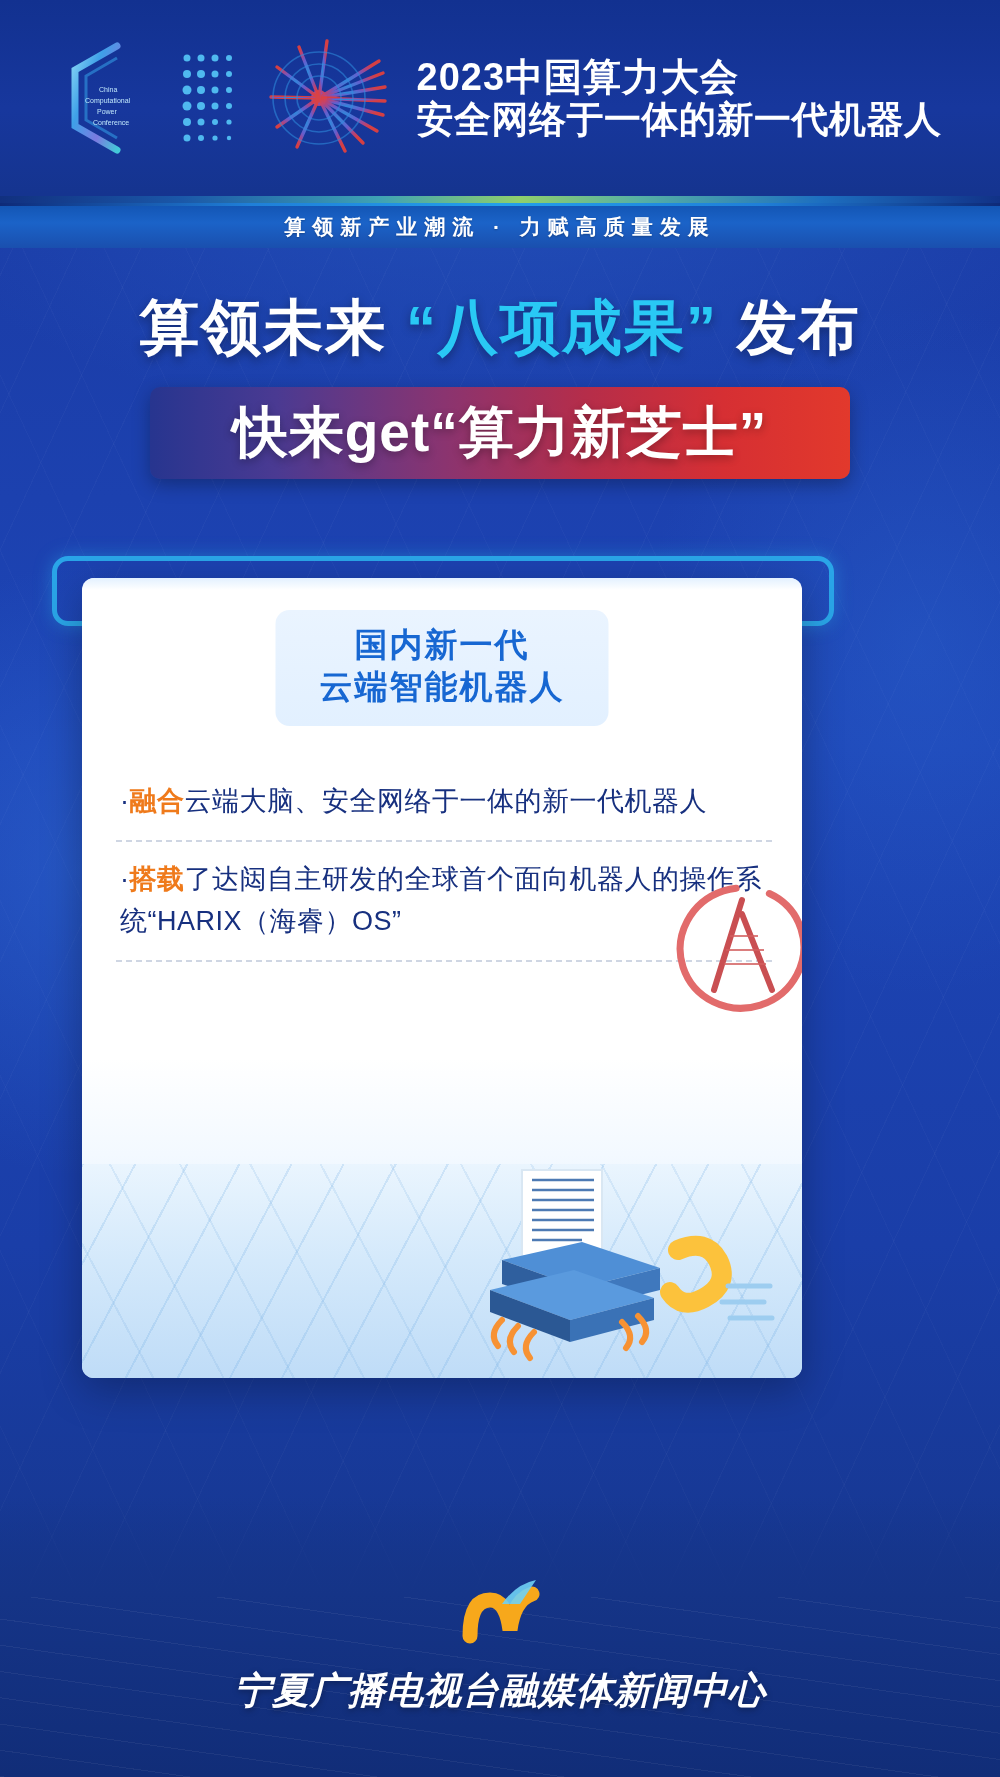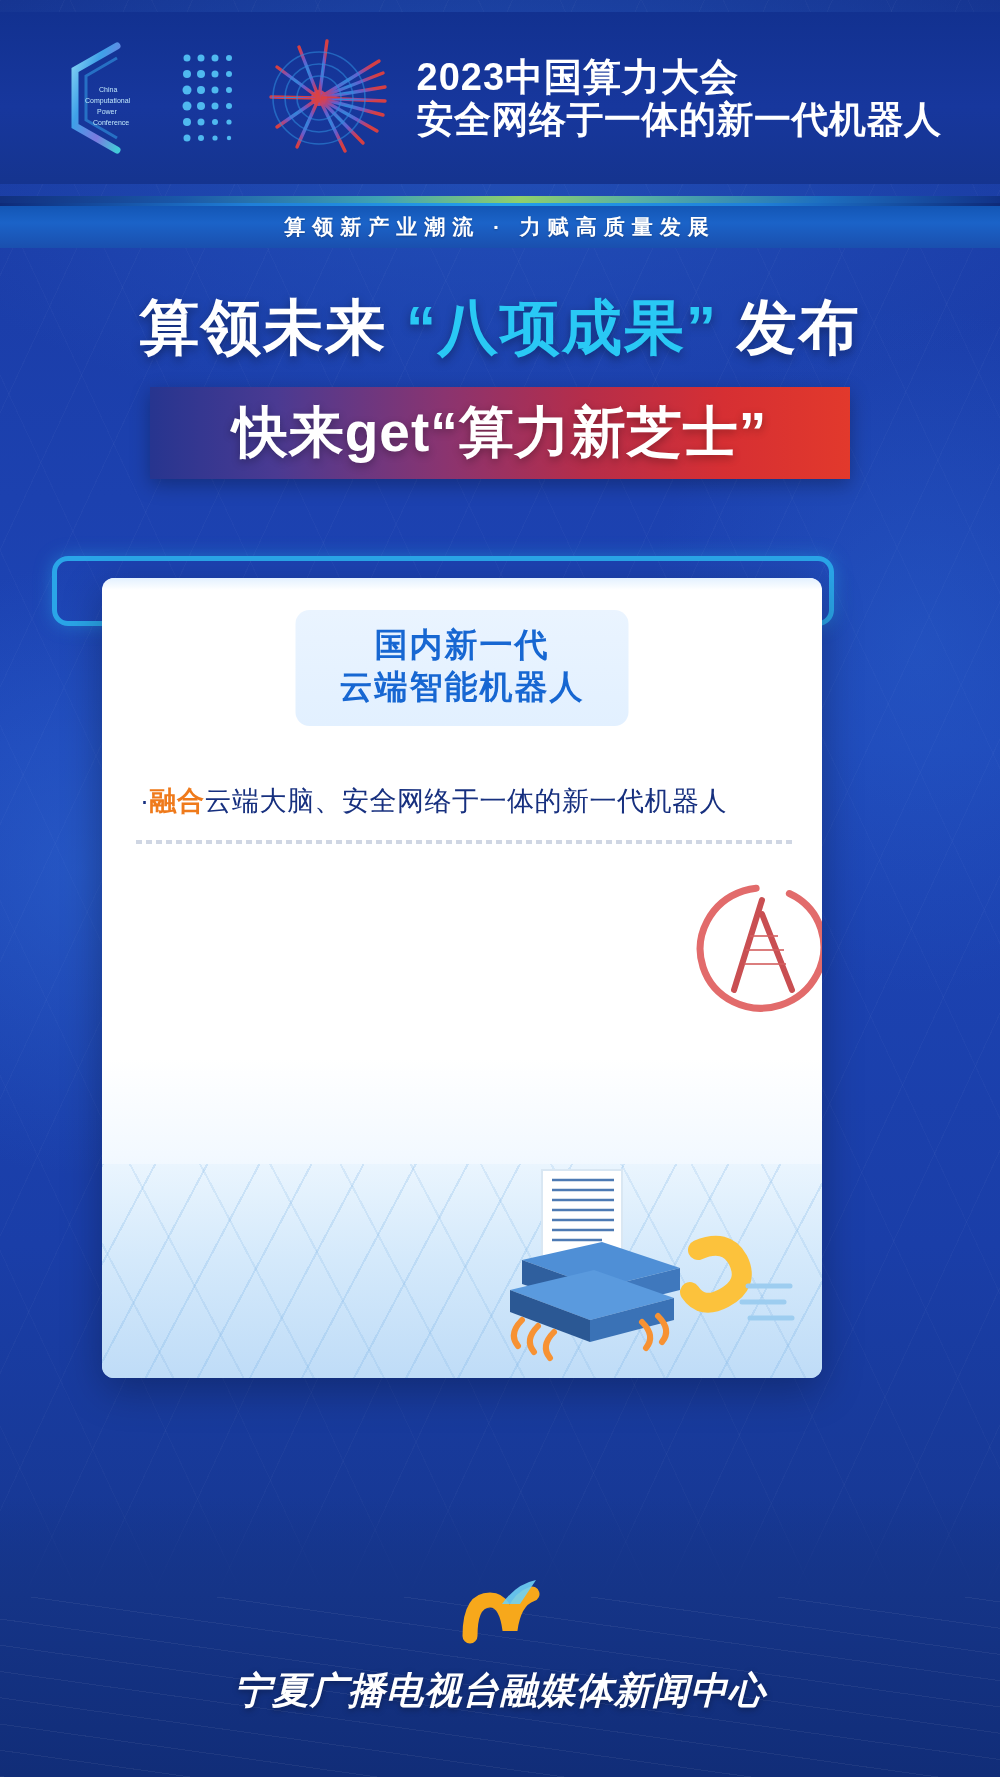--- a/index.html
+++ b/index.html
@@ -34,21 +34,21 @@
     pointer-events:none;
   }
   .glow-right{
     position:absolute; right:-200px; top:300px; width:560px; height:700px;
     background: radial-gradient(ellipse at center, rgba(52,120,225,.26) 0%, rgba(52,120,225,0) 70%);
     pointer-events:none;
   }
 
   
   .header{
-    position:absolute; left:0; right:0; top:12px; height:172px;
+    position:absolute; left:0; right:0; top:0; height:196px;
     background: linear-gradient(180deg,#123190 0%, #17379d 55%, #15348f 100%);
     display:flex; align-items:center; justify-content:center;
   }
   .header-inner{ display:flex; align-items:center; gap:22px; }
 
   .logo-hex{ width:112px; height:116px; position:relative; }
   .logo-dots{ width:66px; height:100px; position:relative; margin-left:-14px;}
   .logo-fan{ width:128px; height:118px; position:relative; }
 
   .conf-title{ color:#fff; line-height:1.12; text-align:left; }
@@ -82,21 +82,21 @@
     position:absolute; left:0; right:0; top:288px; text-align:center;
   }
   .headline .line1{
     font-size:60px; font-weight:bold; letter-spacing:2px; white-space:nowrap;
     color:#ffffff;
     text-shadow: 0 4px 10px rgba(0,0,0,.35);
   }
   .headline .line1 .cy{ color:#29c9f5; }
 
   .redband{
-    margin:18px auto 0; width:700px; height:92px; border-radius:0;
+    margin:18px auto 0; width:700px; height:92px; border-radius:10px;
     background: linear-gradient(90deg, #27358f 0%, #4a3a92 18%, #8a3470 42%, #b52d4a 62%, #d62f33 82%, #e2392c 100%);
     display:flex; align-items:center; justify-content:center;
     box-shadow: 0 6px 18px rgba(0,0,0,.28);
   }
   .redband span{
     color:#fff; font-size:55px; font-weight:bold; letter-spacing:1px; white-space:nowrap;
     text-shadow:0 3px 8px rgba(0,0,0,.30);
   }
 
   
@@ -104,21 +104,20 @@
     position:absolute; left:52px; top:556px; width:782px; height:70px;
     border:5px solid #2aa5e8; border-radius:16px;
     box-shadow: 0 0 18px rgba(42,165,232,.45);
   }
   .card{
     position:absolute; left:82px; top:578px; width:720px; height:800px;
     background: linear-gradient(180deg,#ffffff 0%, #ffffff 60%, #f3f9ff 72%, #cfe7fb 100%);
     border-radius:12px;
     box-shadow: 0 12px 40px rgba(0,0,0,.28);
     overflow:hidden;
-    margin-left:20px;
   }
   
   .card-top-rule{
     position:absolute; left:0; right:0; top:0; height:12px;
     background:linear-gradient(180deg, rgba(225,240,255,.95), rgba(255,255,255,0));
   }
 
   .badge{
     position:absolute; left:50%; transform:translateX(-50%); top:32px;
     background: linear-gradient(180deg,#eaf4ff 0%, #e2f0ff 100%);
@@ -314,20 +313,21 @@
     <div class="t1">国内新一代</div>
     <div class="t2">云端智能机器人</div>
   </div>
 
   <div class="bullets">
 
     <div class="bullet"><span>·</span><span class="hl">融合</span><span>云端大脑、安全网络于一体的新一代机器人</span></div>
 
     <div class="divider"></div>
 
+    <div class="bullet"><span>·</span><span class="hl">搭载</span><span>了达闼自主研发的全球首个面向机器人的操作系统“HARIX（海睿）OS”</span></div>
 
     <div class="divider"></div>
 
   </div>
 
   <div class="illus">
     <svg width="720" height="214" viewBox="0 0 720 214" style="position:absolute;left:0;top:0;">
 
       <path d="M596 86 q28 -12 40 10 q12 24 -14 38 q-22 12 -34 -6" fill="none" stroke="#fcc23c" stroke-width="20" stroke-linecap="round"></path>
 

